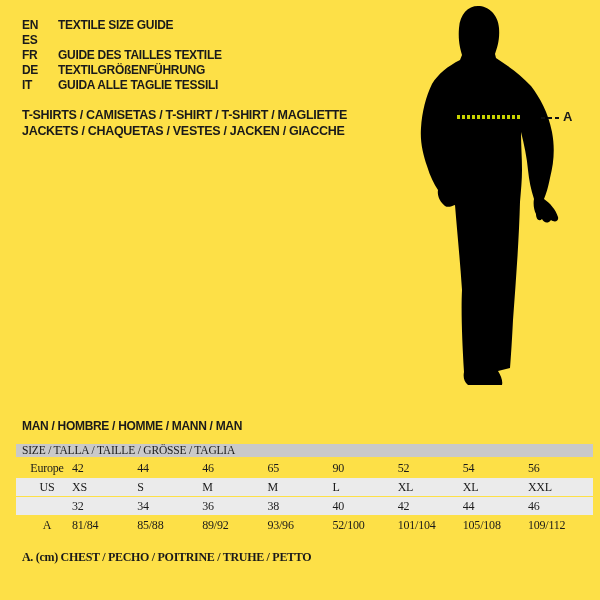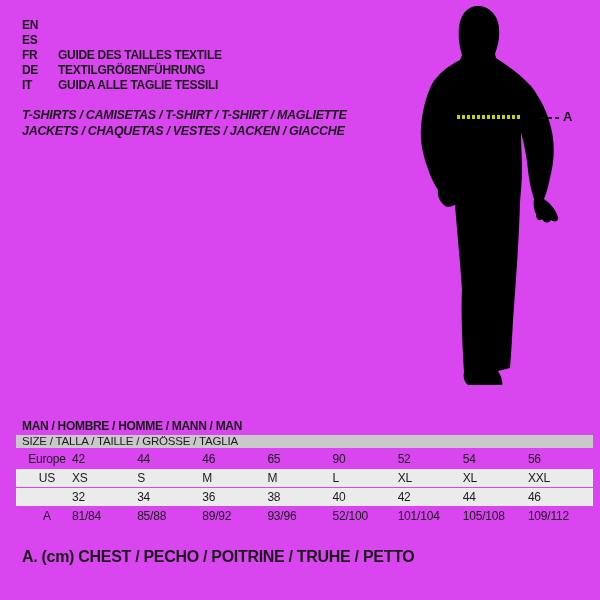--- a/index.html
+++ b/index.html
@@ -1,58 +1,59 @@
 <!DOCTYPE html>
 <html><head>
 <meta charset="utf-8">
 <style>
   html,body{margin:0;padding:0;background:#fff;}
   #canvas{
-    position:relative;width:600px;height:600px;background:#d946ef;overflow:hidden;
+    position:relative;width:600px;height:600px;background:#fde047;overflow:hidden;
     font-family:"Liberation Sans",sans-serif;color:#1a1a1a;letter-spacing:-0.2px;
   }
   
   .lang-block{position:absolute;left:22px;top:18px;}
   .lang-row{display:grid;grid-template-columns:36px auto;height:15px;line-height:15px;
     font-size:12px;font-weight:bold;letter-spacing:-0.3px;}
   
   .cat-block{position:absolute;left:22px;top:107px;font-size:12.5px;font-weight:bold;
-    line-height:16px;letter-spacing:-0.3px;font-style:italic;}
+    line-height:16px;letter-spacing:-0.3px;}
   
   .figure-wrap{position:absolute;left:400px;top:0;width:180px;height:400px;}
   .figure-svg{position:absolute;left:0;top:0;width:180px;height:400px;}
   .chest-line{position:absolute;left:457px;top:115px;width:64px;height:4px;
     background:repeating-linear-gradient(90deg,#c9d400 0 3px,rgba(0,0,0,0) 3px 5px);}
   .a-dashes{position:absolute;left:541px;top:117px;width:20px;height:2px;
     background:repeating-linear-gradient(90deg,#111 0 4px,rgba(0,0,0,0) 4px 7px);}
   .a-label{position:absolute;left:563px;top:109px;font-size:13px;font-weight:bold;}
   
   .section-title{position:absolute;left:22px;top:419px;font-size:12px;font-weight:bold;
     line-height:14px;letter-spacing:-0.3px;}
   
-  .size-table{position:absolute;left:16px;top:435px;width:577px;font-size:12px;}
+  .size-table{position:absolute;left:16px;top:444px;width:577px;font-size:12px;font-family:Liberation Serif, serif;}
   .t-header{height:13px;line-height:13px;background:#c9c9c9;margin-bottom:2px;
     font-size:11.5px;padding-left:6px;color:#1c1c1c;}
   .t-row{display:grid;grid-template-columns:56px repeat(8,1fr);height:18px;
     line-height:18px;margin-bottom:1px;}
   .t-row.shaded{background:#ebebeb;}
   .t-label{text-align:center;padding-left:6px;}
   .t-cell{text-align:left;}
   
-  .footnote{position:absolute;left:22px;top:550px;font-size:16px;font-weight:bold;
-    line-height:14px;letter-spacing:-0.3px;}
+  .footnote{position:absolute;left:22px;top:550px;font-size:12px;font-weight:bold;
+    line-height:14px;letter-spacing:-0.3px;font-family:Liberation Serif, serif;}
 </style>
 </head>
 <body>
 
 <div id="canvas">
 
   <div class="lang-block">
     <div class="lang-row">
       <span>EN</span>
+      <span>TEXTILE SIZE GUIDE</span>
     </div>
     <div class="lang-row">
       <span>ES</span>
     </div>
     <div class="lang-row">
       <span>FR</span>
       <span>GUIDE DES TAILLES TEXTILE</span>
     </div>
     <div class="lang-row">
       <span>DE</span>

